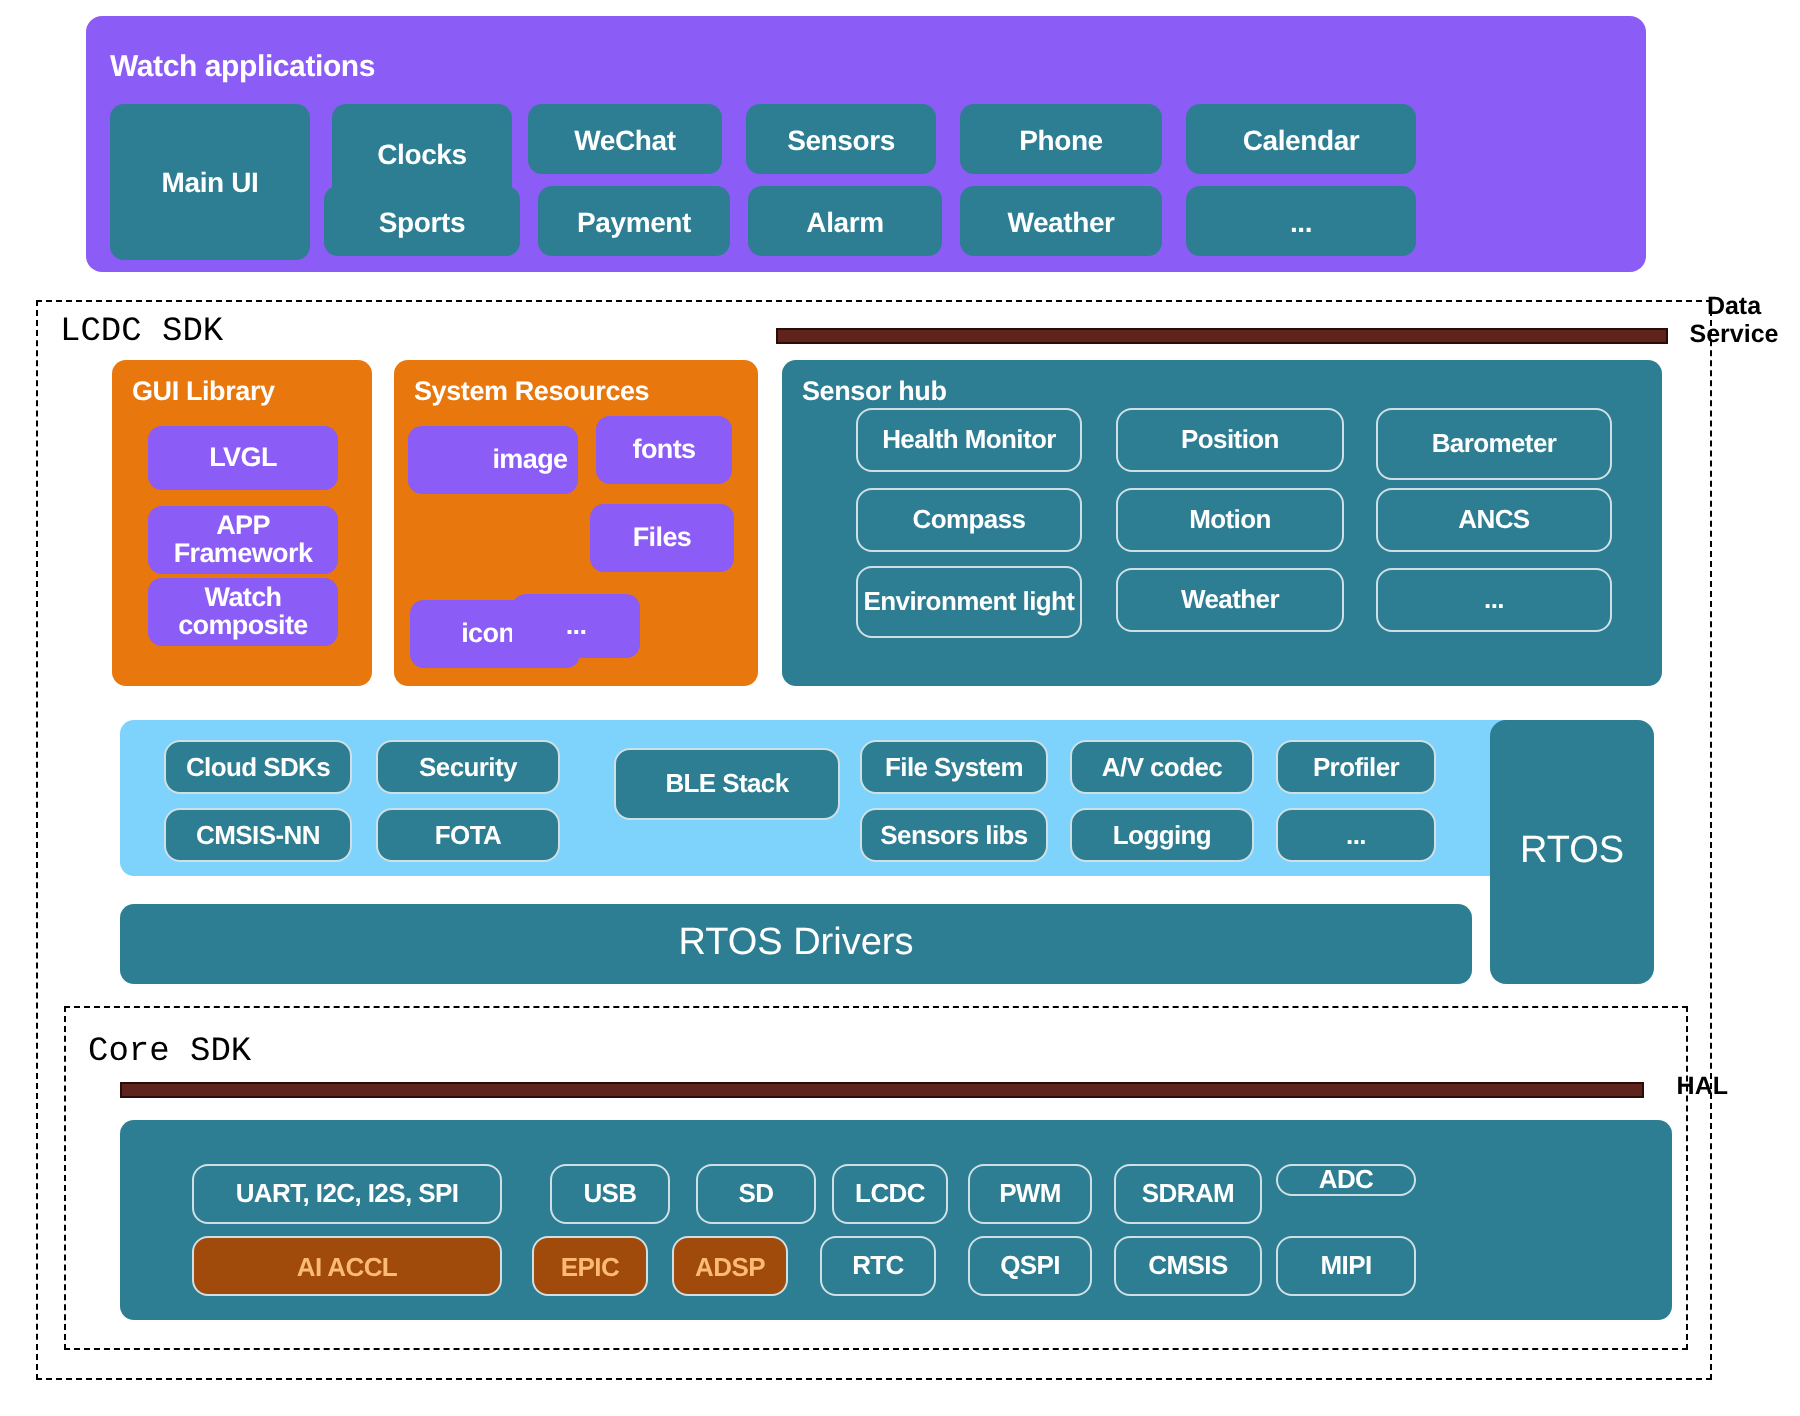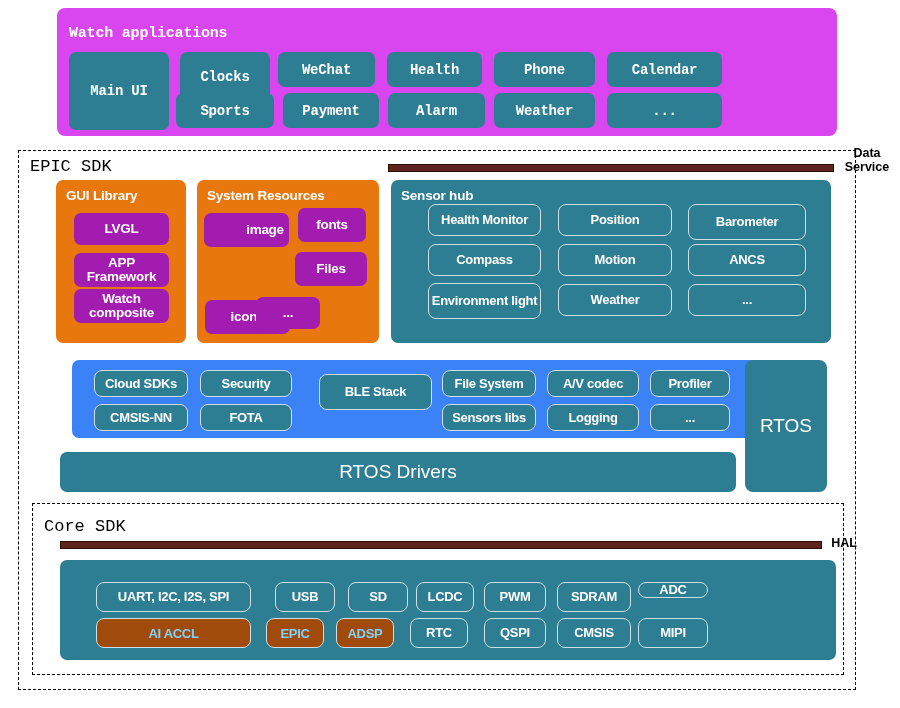--- a/index.html
+++ b/index.html
@@ -13,24 +13,23 @@
     position: relative;
     font-family: "Liberation Sans", sans-serif;
     overflow: hidden;
   }
 
   
   .abs { position: absolute; box-sizing: border-box; }
 
   
   #watch-apps {
-    left: 57px; top: 8px; width: 780px; height: 128px;
-    background: #d946ef;
+    left: 43px; top: 8px; width: 780px; height: 128px;
+    background: #8b5cf6;
     border-radius: 8px;
-    font-family: Liberation Mono, monospace;
   }
   #watch-apps-title {
     position: absolute; left: 12px; top: 17px;
     color: #ffffff; font-weight: bold; font-size: 15px;
     letter-spacing: -0.2px;
   }
   .app-tile {
     background: #2d7e92;
     border-radius: 7px;
     color: #fff;
@@ -62,21 +61,21 @@
   .group-teal {
     background: #2d7e92;
     border-radius: 7px;
   }
   .group-title {
     position: absolute; left: 10px; top: 8px;
     color: #ffffff; font-weight: bold; font-size: 13.5px;
     letter-spacing: -0.2px;
   }
   .chip-teal {
-    background: #a21caf;
+    background: #8b5cf6;
     border-radius: 7px;
     color: #fff;
     display: flex; align-items: center; justify-content: center;
     text-align: center;
     font-weight: bold; font-size: 13.5px;
     line-height: 1.02;
     letter-spacing: -0.3px;
     box-sizing: border-box;
   }
   .chip-outline {
@@ -88,21 +87,21 @@
     text-align: center;
     font-weight: bold; font-size: 13px;
     line-height: 1.02;
     letter-spacing: -0.3px;
     box-sizing: border-box;
   }
   .chip-brown {
     background: #a04a0b;
     border: 1.4px solid #cfe0e5;
     border-radius: 8px;
-    color: #7dd3fc;
+    color: #fdba74;
     display: flex; align-items: center; justify-content: center;
     text-align: center;
     font-weight: bold; font-size: 13px;
     letter-spacing: -0.3px;
     box-sizing: border-box;
   }
 
   
   .brown-bar {
     background: #5e231c;
@@ -115,21 +114,21 @@
     font-weight: bold;
     font-size: 12.5px;
     line-height: 1.12;
     text-align: center;
     white-space: pre-line;
   }
 
   
   #middleware-band {
     left: 60px; top: 360px; width: 740px; height: 78px;
-    background: #3b82f6; border-radius: 7px; margin-left: 12px;
+    background: #7dd3fc; border-radius: 7px;
   }
   #rtos-drivers {
     left: 60px; top: 452px; width: 676px; height: 40px;
     background: #2d7e92; border-radius: 7px;
     color: #fff;
     display: flex; align-items: center; justify-content: center;
     font-size: 19px;
   }
   #rtos-side {
     left: 745px; top: 360px; width: 82px; height: 132px;
@@ -148,33 +147,33 @@
 </head>
 <body>
 
 <div class="abs" id="watch-apps">
   <div id="watch-apps-title">Watch applications</div>
 
   <div class="app-tile abs" style="left:12px; top:44px; width:100px; height:78px;">Main UI</div>
 
   <div class="app-tile abs" style="left:123px; top:44px; width:90px; height:50px;">Clocks</div>
   <div class="app-tile abs" style="left:221px; top:44px; width:97px; height:35px;">WeChat</div>
-  <div class="app-tile abs" style="left:330px; top:44px; width:95px; height:35px;">Health</div>
+  <div class="app-tile abs" style="left:330px; top:44px; width:95px; height:35px;">Sensors</div>
   <div class="app-tile abs" style="left:437px; top:44px; width:101px; height:35px;">Phone</div>
   <div class="app-tile abs" style="left:550px; top:44px; width:115px; height:35px;">Calendar</div>
 
   <div class="app-tile abs" style="left:119px; top:85px; width:98px; height:35px;">Sports</div>
   <div class="app-tile abs" style="left:226px; top:85px; width:96px; height:35px;">Payment</div>
   <div class="app-tile abs" style="left:331px; top:85px; width:97px; height:35px;">Alarm</div>
   <div class="app-tile abs" style="left:437px; top:85px; width:101px; height:35px;">Weather</div>
   <div class="app-tile abs" style="left:550px; top:85px; width:115px; height:35px;">...</div>
 </div>
 
 <div class="abs dashed-box" id="rtos-sdk-box" style="left:18px; top:150px; width:838px; height:540px;"></div>
-<div class="sdk-title" style="left:30px; top:157px;">EPIC SDK</div>
+<div class="sdk-title" style="left:30px; top:157px;">LCDC SDK</div>
 
 <div class="abs brown-bar" style="left:388px; top:164px; width:446px; height:8px;"></div>
 <div class="edge-label" style="left:836px; top:146px; width:62px;">Data
 Service</div>
 
 <div class="abs group-orange" id="gui-library" style="left:56px; top:180px; width:130px; height:163px;">
   <div class="group-title">GUI Library</div>
   <div class="chip-teal abs" style="left:18px; top:33px; width:95px; height:32px;">LVGL</div>
   <div class="chip-teal abs" style="left:18px; top:73px; width:95px; height:34px;">APP Framework</div>
   <div class="chip-teal abs" style="left:18px; top:109px; width:95px; height:34px;">Watch composite</div>
@@ -224,21 +223,21 @@
   <div class="chip-outline abs" style="left:578px; top:44px; width:80px; height:27px;">...</div>
 </div>
 
 <div class="abs" id="rtos-drivers">RTOS Drivers</div>
 <div class="abs" id="rtos-side">RTOS</div>
 
 <div class="abs dashed-box" id="core-sdk-box" style="left:32px; top:503px; width:812px; height:172px;"></div>
 <div class="sdk-title" style="left:44px; top:517px;">Core SDK</div>
 
 <div class="abs brown-bar" style="left:60px; top:541px; width:762px; height:8px;"></div>
-<div class="edge-label" style="left:824px; top:536px; width:40px; text-align:center;">HAL</div>
+<div class="edge-label" style="left:824px; top:536px; width:40px; text-align:right;">HAL</div>
 
 <div class="abs" id="core-hw-panel">
 
   <div class="chip-outline abs" style="left:36px; top:22px; width:155px; height:30px;">UART, I2C, I2S, SPI</div>
   <div class="chip-outline abs" style="left:215px; top:22px; width:60px; height:30px;">USB</div>
   <div class="chip-outline abs" style="left:288px; top:22px; width:60px; height:30px;">SD</div>
   <div class="chip-outline abs" style="left:356px; top:22px; width:58px; height:30px;">LCDC</div>
   <div class="chip-outline abs" style="left:424px; top:22px; width:62px; height:30px;">PWM</div>
   <div class="chip-outline abs" style="left:497px; top:22px; width:74px; height:30px;">SDRAM</div>
   <div class="chip-outline abs" style="left:578px; top:22px; width:70px; height:16px;">ADC</div>

